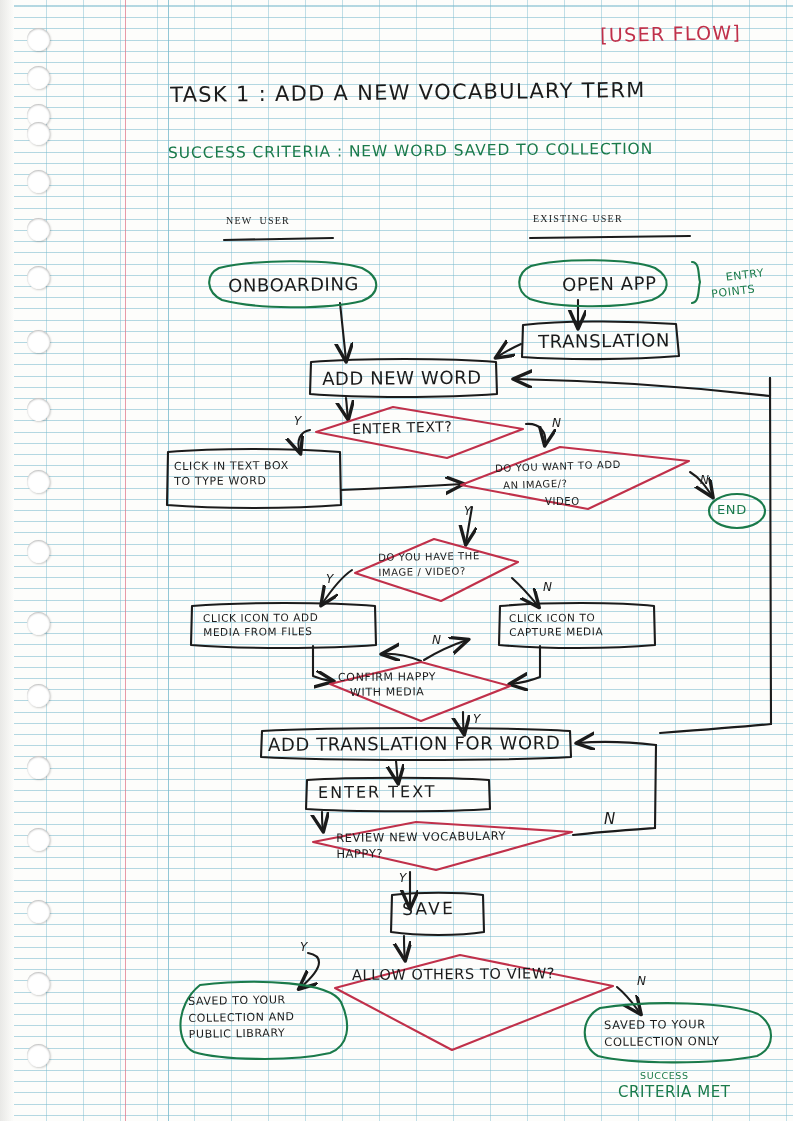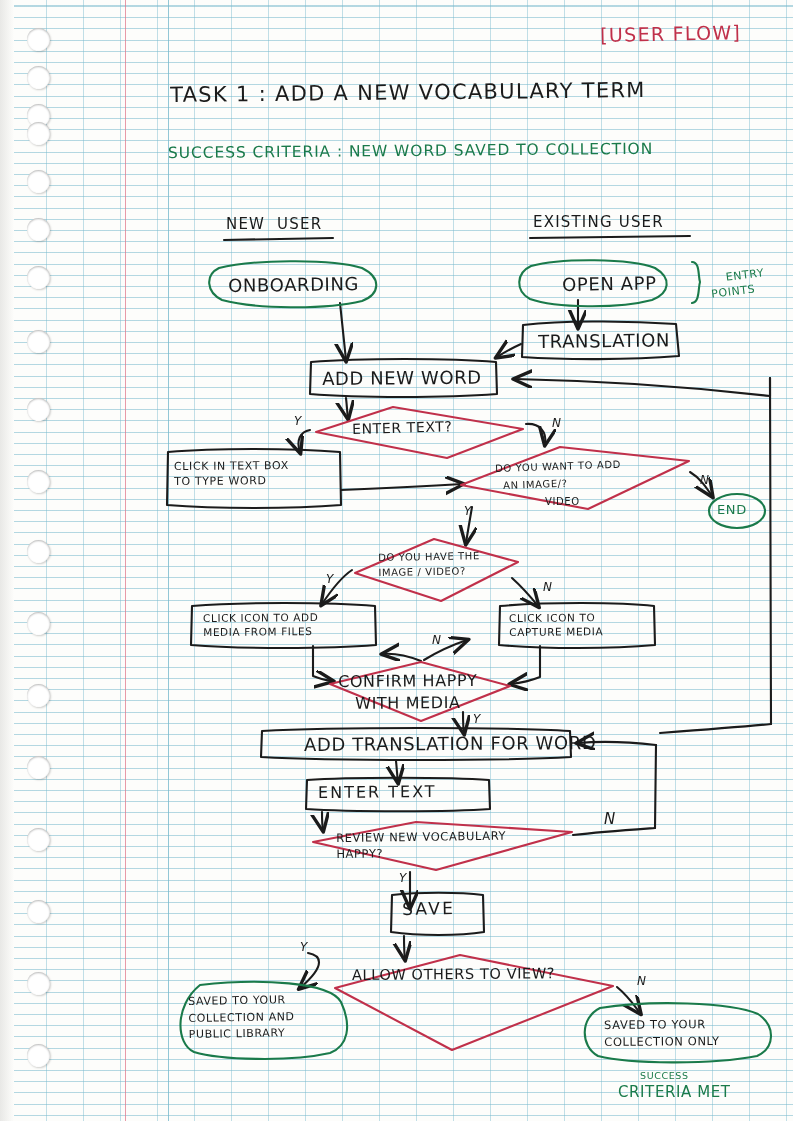--- a/index.html
+++ b/index.html
@@ -29,21 +29,21 @@
     position:absolute;white-space:pre;line-height:1.08;
     font-family:"DejaVu Sans", sans-serif;
     letter-spacing:.6px;
     transform-origin:left top;
   }
   .black{color:#1b1b1b;}
   .red{color:#c0304a;}
   .green{color:#1a7a4a;}
   .ttl{font-size:21px;letter-spacing:1.3px;}
   .sub{font-size:15.5px;letter-spacing:.9px;}
-  .hdr{font-size:15px;letter-spacing:1.2px;}
+  .hdr{font-size:10px;letter-spacing:1.2px;font-family:Liberation Serif, serif;}
   .node{font-size:18px;}
   .small{font-size:11px;}
   .tiny{font-size:8.5px;}
   .yn{font-size:12px;font-style:italic;}
 </style>
 </head>
 <body>
 
 <div id="page">
 
@@ -205,24 +205,24 @@
   <div class="lbl green node" style="left:717px;top:503px;font-size:13px;">END</div>
 
   <div class="lbl black tiny" style="left:378px;top:551px;font-size:10px;line-height:1.45;transform:rotate(-1deg);">DO YOU HAVE THE
 IMAGE / VIDEO?</div>
 
   <div class="lbl black small" style="left:203px;top:611px;font-size:10.5px;line-height:1.35;transform:rotate(-0.5deg);">CLICK ICON TO ADD
 MEDIA FROM FILES</div>
   <div class="lbl black small" style="left:509px;top:611px;font-size:10.5px;line-height:1.35;transform:rotate(-0.5deg);">CLICK ICON TO
 CAPTURE MEDIA</div>
 
-  <div class="lbl black small" style="left:338px;top:671px;font-size:16px;line-height:1.35;text-align:center;transform:rotate(-0.5deg);">CONFIRM HAPPY
+  <div class="lbl black small" style="left:338px;top:671px;font-size:11px;line-height:1.35;text-align:center;transform:rotate(-0.5deg);">CONFIRM HAPPY
 WITH MEDIA</div>
 
-  <div class="lbl black node" style="left:268px;top:735px;transform:rotate(-0.4deg);margin-left:36px;">ADD TRANSLATION FOR WORD</div>
+  <div class="lbl black node" style="left:268px;top:735px;transform:rotate(-0.4deg);">ADD TRANSLATION FOR WORD</div>
 
   <div class="lbl black node" style="left:318px;top:784px;font-size:16px;letter-spacing:2px;transform:rotate(-0.5deg);">ENTER TEXT</div>
 
   <div class="lbl black small" style="left:336px;top:831px;font-size:11.5px;line-height:1.35;transform:rotate(-0.8deg);">REVIEW NEW VOCABULARY
 HAPPY?</div>
 
   <div class="lbl black node" style="left:402px;top:900px;font-size:17px;letter-spacing:2.2px;transform:rotate(-1deg);">SAVE</div>
 
   <div class="lbl black node" style="left:352px;top:968px;font-size:14.5px;transform:rotate(-0.5deg);">ALLOW OTHERS TO VIEW?</div>
 

